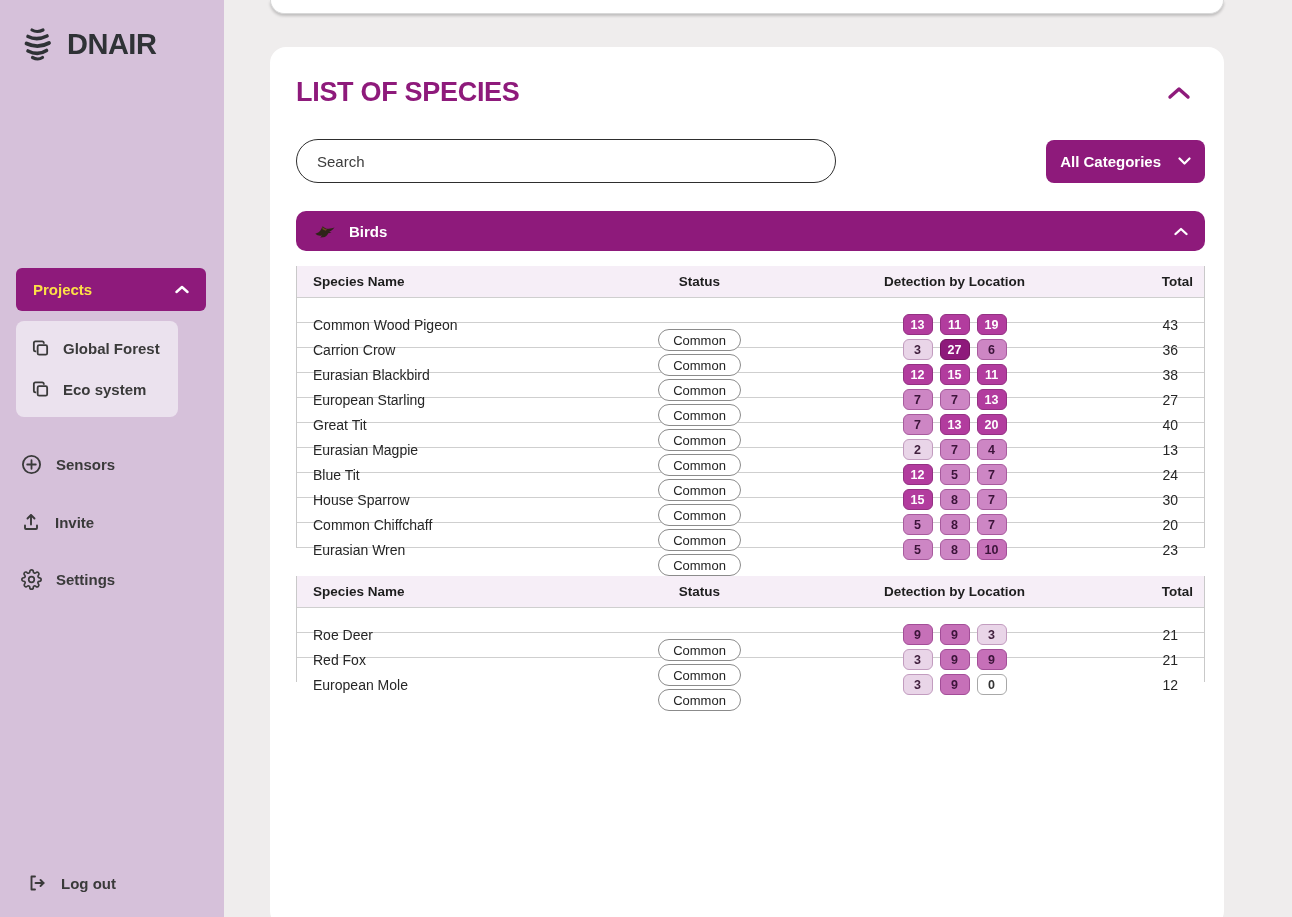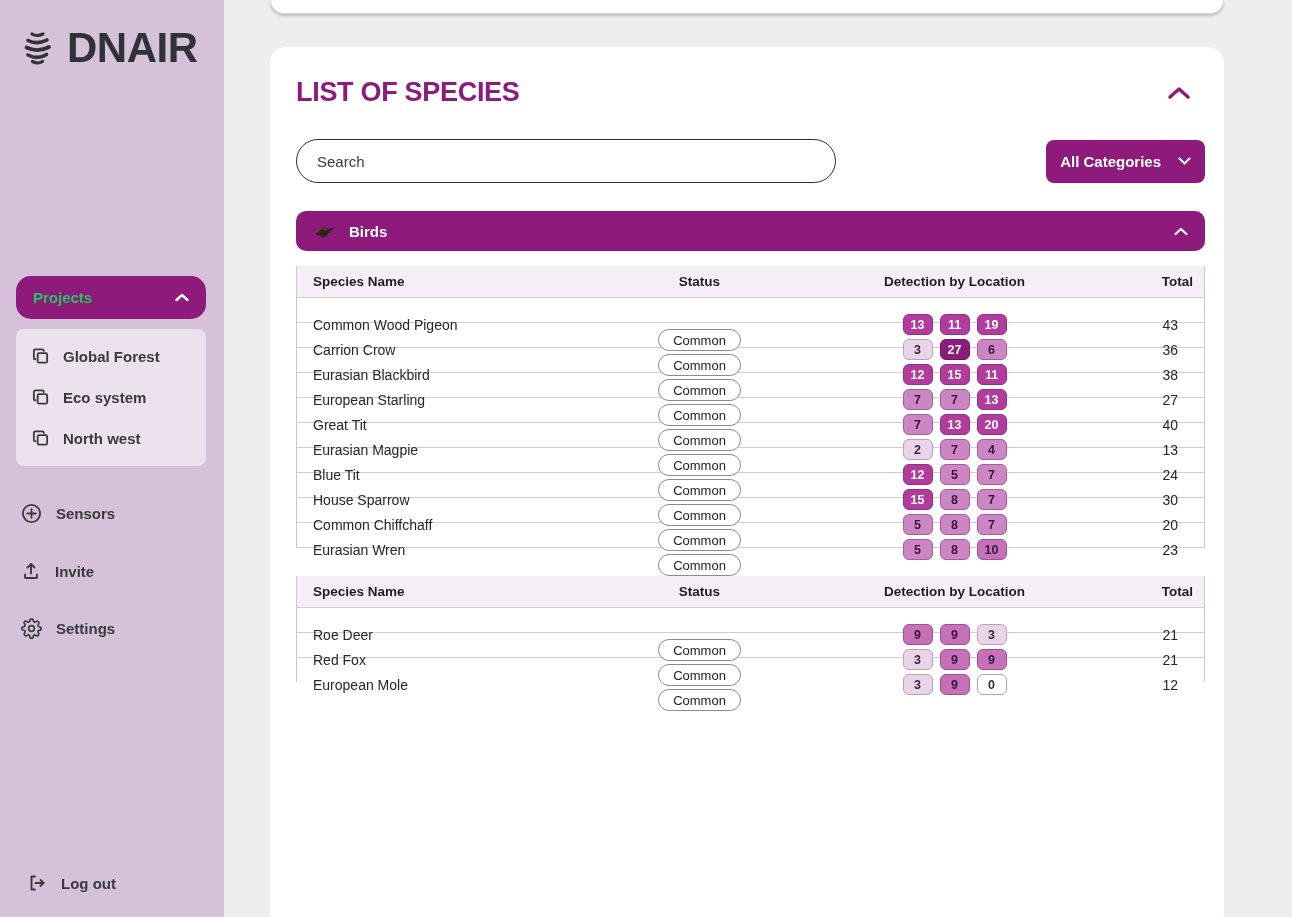--- a/index.html
+++ b/index.html
@@ -5,29 +5,29 @@
   * { margin:0; padding:0; box-sizing:border-box; }
   html,body { width:1292px; height:917px; overflow:hidden; }
   body { background:#efeded; font-family:"Liberation Sans", sans-serif; }
 
   
   .sidebar {
     position:fixed; left:0; top:0; width:224px; height:917px;
     background:#d6c1da; z-index:5;
   }
   .logo { display:flex; align-items:center; gap:7px; padding:24px 0 0 20px; }
-  .logo-text { font-size:42px; font-weight:800; color:#2f3236; letter-spacing:-0.5px; }
+  .logo-text { font-size:29px; font-weight:800; color:#2f3236; letter-spacing:-0.5px; }
   .projects-btn {
     margin:204px 18px 0 16px; height:43px; background:#8e1a7b; border:none;
-    border-radius:15px; color:#22c55e; font-weight:700; font-size:15px;
+    border-radius:6px; color:#fde047; font-weight:700; font-size:15px;
     display:flex; align-items:center; justify-content:space-between;
     padding:0 17px; width:190px; cursor:pointer; font-family:inherit;
   }
   .subpanel {
-    margin:10px 18px 0 16px; width:190px; background:#ebe2ee;
+    margin:10px 18px 0 16px; width:162px; background:#ebe2ee;
     border-radius:8px; padding:7px 0;
   }
   .sub-item {
     display:flex; align-items:center; gap:13px; padding:11px 0 11px 15px;
     color:#3a3a3a; font-weight:700; font-size:15px; cursor:pointer;
   }
   .nav-item {
     display:flex; align-items:center; gap:14px; margin:37px 0 0 21px;
     color:#3a3a3a; font-weight:700; font-size:15px; cursor:pointer;
   }
@@ -141,29 +141,20 @@
       <span>Global Forest</span>
     </div>
     <div class="sub-item">
       <span style="display:flex;">
         <svg width="19" height="19" viewBox="0 0 20 20" fill="none" stroke="#3a3a3a" stroke-width="1.9" stroke-linejoin="round">
           <path d="M13.5 5V4.2c0-.9-.7-1.7-1.7-1.7H4.7C3.8 2.5 3 3.3 3 4.2v7.1c0 1 .8 1.7 1.7 1.7h.8"></path>
           <rect x="7" y="6.5" width="10" height="10" rx="1.6"></rect>
         </svg>
       </span>
       <span>Eco system</span>
-    </div>
-    <div class="sub-item">
-      <span style="display:flex;">
-        <svg width="19" height="19" viewBox="0 0 20 20" fill="none" stroke="#3a3a3a" stroke-width="1.9" stroke-linejoin="round">
-          <path d="M13.5 5V4.2c0-.9-.7-1.7-1.7-1.7H4.7C3.8 2.5 3 3.3 3 4.2v7.1c0 1 .8 1.7 1.7 1.7h.8"></path>
-          <rect x="7" y="6.5" width="10" height="10" rx="1.6"></rect>
-        </svg>
-      </span>
-      <span>North west</span>
     </div>
   </div>
 
   <div class="nav-item">
     <span style="display:flex;">
       <svg width="21" height="21" viewBox="0 0 22 22" fill="none" stroke="#3a3a3a" stroke-width="1.9" stroke-linecap="round">
         <circle cx="11" cy="11" r="9"></circle>
           <path d="M11 6.5v9M6.5 11h9"></path>
       </svg>
     </span>

